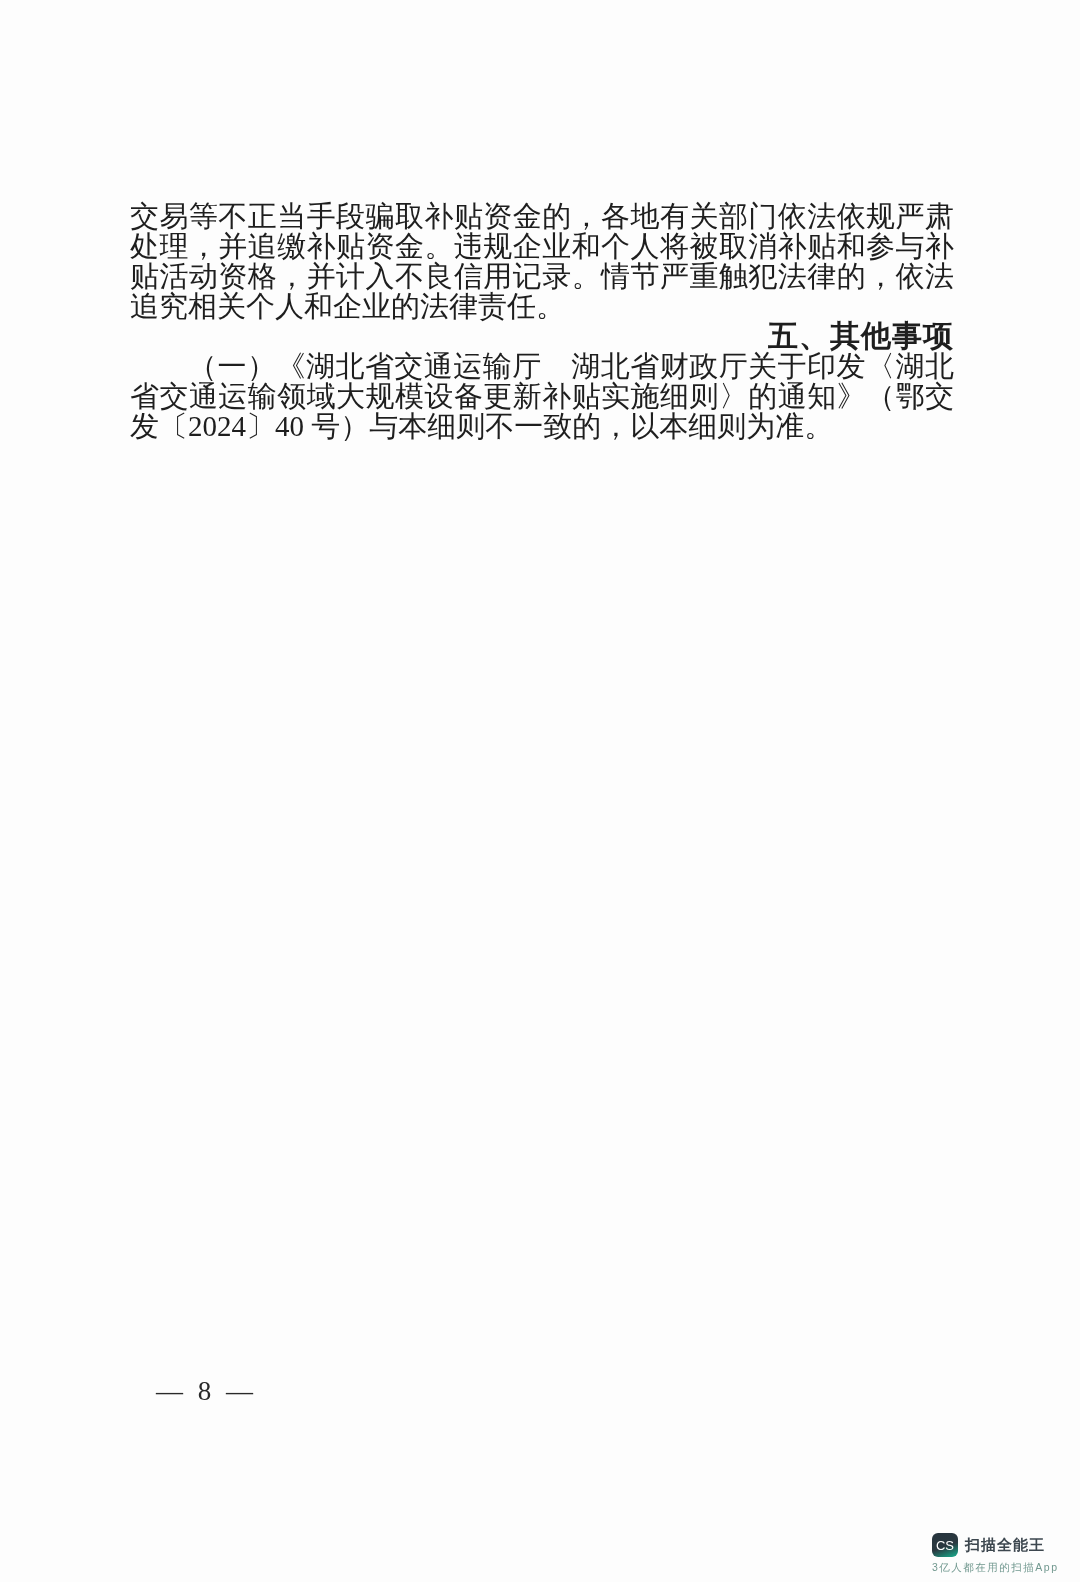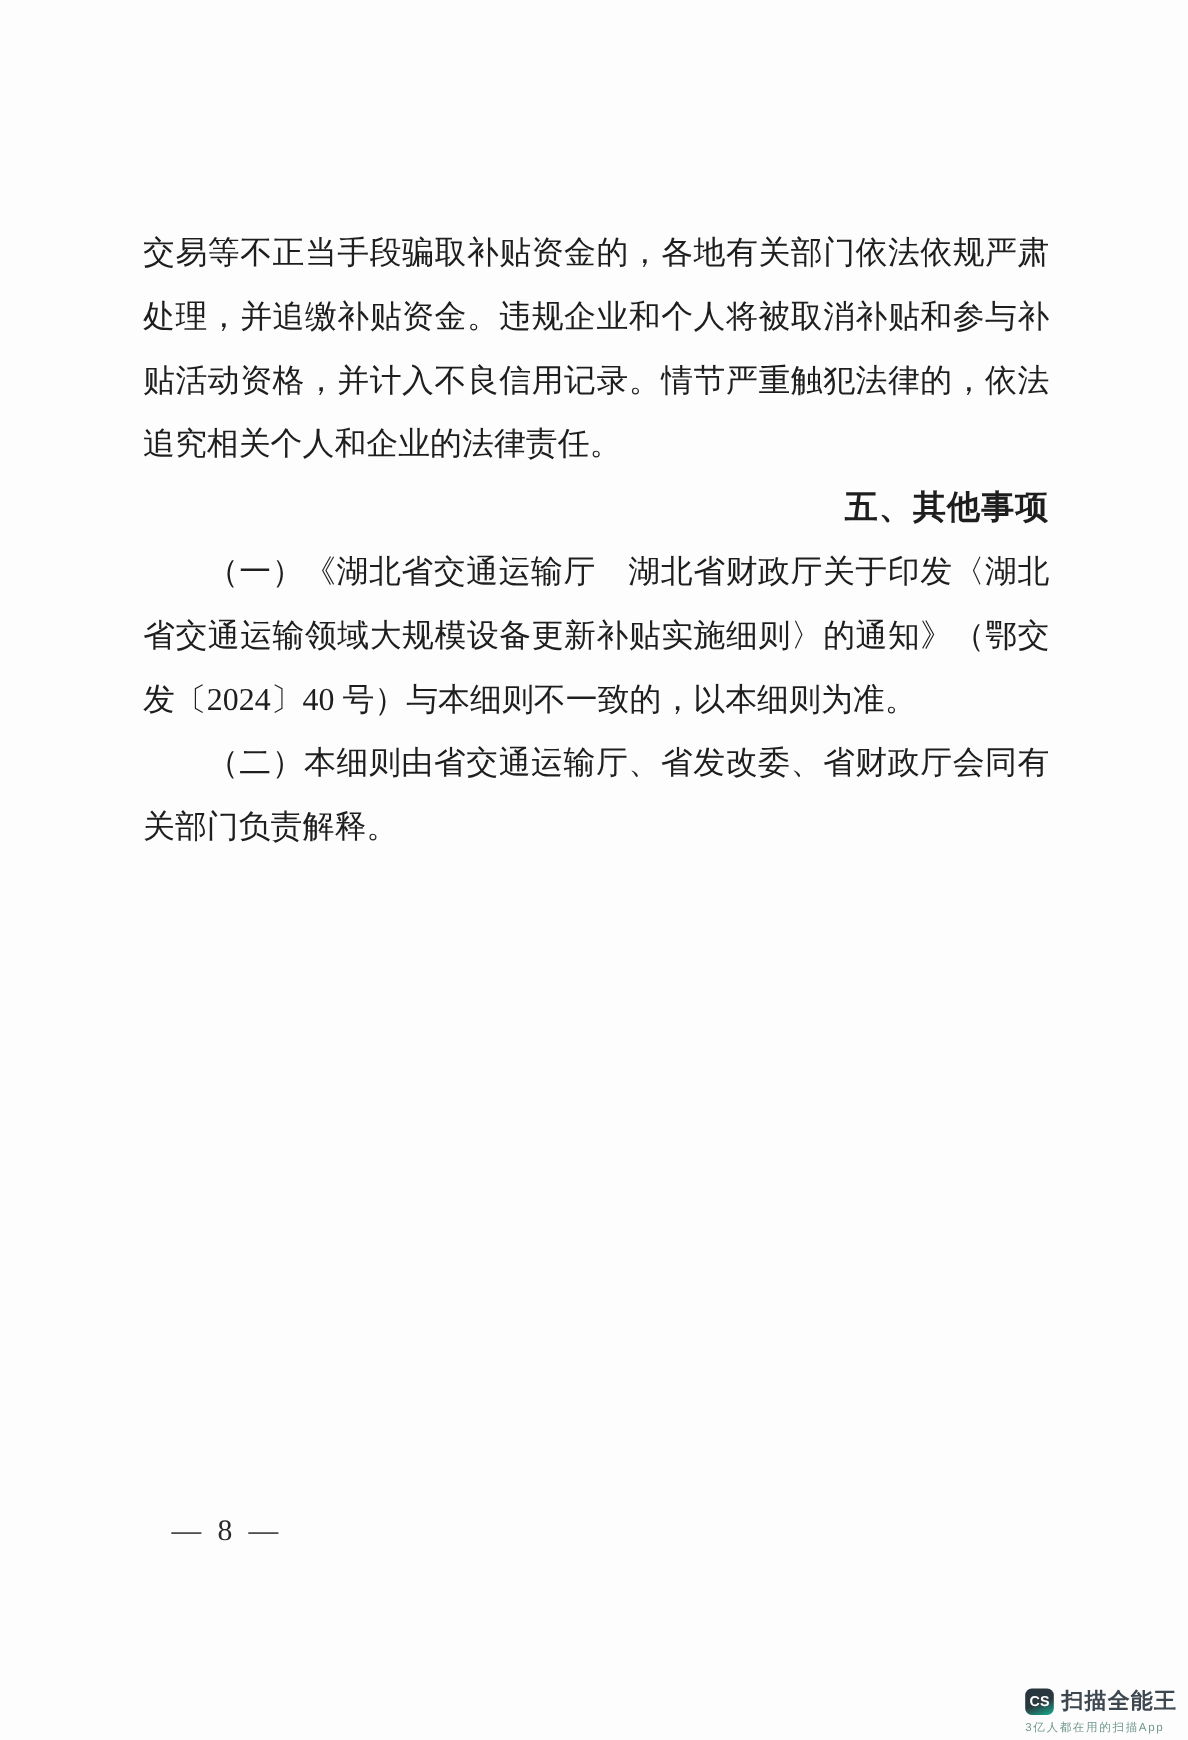--- a/index.html
+++ b/index.html
@@ -15,21 +15,21 @@
   .content {
     position: absolute;
     left: 130px;
     top: 201px;
     width: 824px;
     color: #1e1e1e;
     filter: blur(0.35px);
   }
   .para {
     font-size: 29px;
-    line-height: 58px;
+    line-height: 30px;
     text-align: justify;
     text-justify: inter-ideograph;
     letter-spacing: 0px;
     word-break: break-all;
   }
   .para.indent { text-indent: 2em; }
   .para.heading {
     font-family: "Liberation Sans", sans-serif;
     font-weight: 700;
     font-size: 30px;
@@ -57,31 +57,31 @@
     align-items: center;
     gap: 7px;
   }
   .wm-icon {
     width: 26px;
     height: 24px;
     border-radius: 6px;
     background: linear-gradient(160deg, #27343d 0%, #2a3840 55%, #17b190 100%);
     color: #ffffff;
     font-family: "Liberation Sans", sans-serif;
-    font-weight: 700;
+    font-weight: 400;
     font-size: 13px;
     display: flex;
     align-items: center;
     justify-content: center;
     flex: 0 0 auto;
   }
   .wm-name {
     font-family: Liberation Mono, monospace;
     font-weight: 600;
-    font-size: 20px;
+    font-size: 15px;
     color: #3d474f;
     white-space: nowrap;
     letter-spacing: 1px;
   }
   .wm-tagline {
     margin-top: 4px;
     font-family: Liberation Sans, sans-serif;
     font-size: 10.5px;
     color: #71988f;
     letter-spacing: 1.5px;
@@ -91,21 +91,20 @@
 </style>
 </head>
 <body>
 
 <div class="page">
 
   <div class="content">
     <p class="para">交易等不正当手段骗取补贴资金的，各地有关部门依法依规严肃处理，并追缴补贴资金。违规企业和个人将被取消补贴和参与补贴活动资格，并计入不良信用记录。情节严重触犯法律的，依法追究相关个人和企业的法律责任。</p>
     <p class="para heading">五、其他事项</p>
     <p class="para indent">（一）《湖北省交通运输厅　湖北省财政厅关于印发〈湖北省交通运输领域大规模设备更新补贴实施细则〉的通知》（鄂交发〔2024〕40 号）与本细则不一致的，以本细则为准。</p>
-    <p class="para indent">（二）本细则由省交通运输厅、省发改委、省财政厅会同有关部门负责解释。</p>
   </div>
 
   <div class="page-number">— 8 —</div>
 
   <div class="watermark">
     <div class="wm-row">
       <div class="wm-icon">
         <span>CS</span>
       </div>
       <div class="wm-name">扫描全能王</div>

